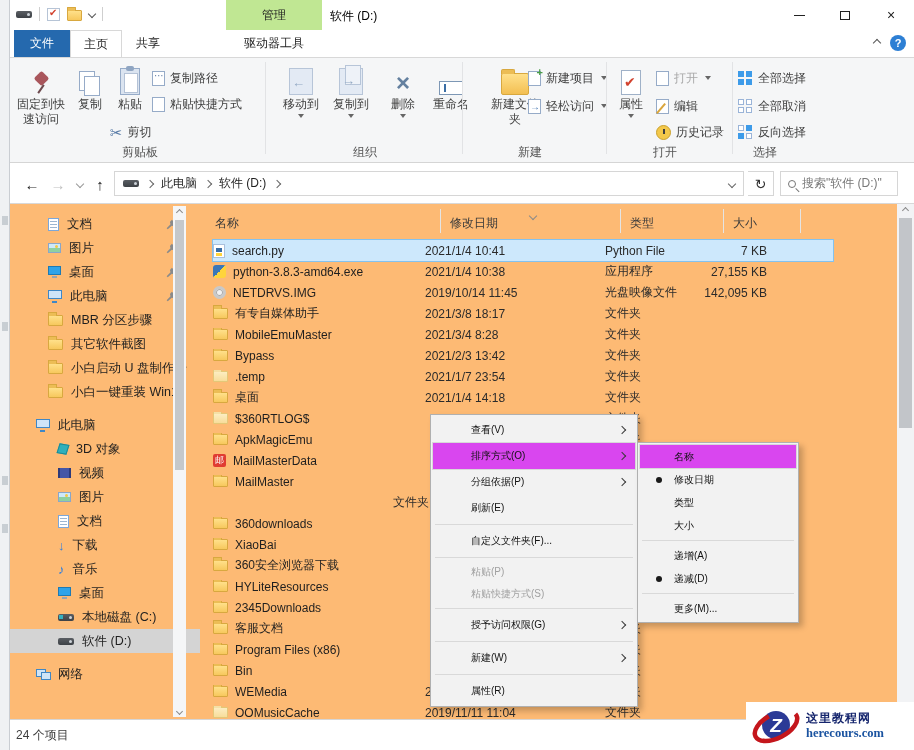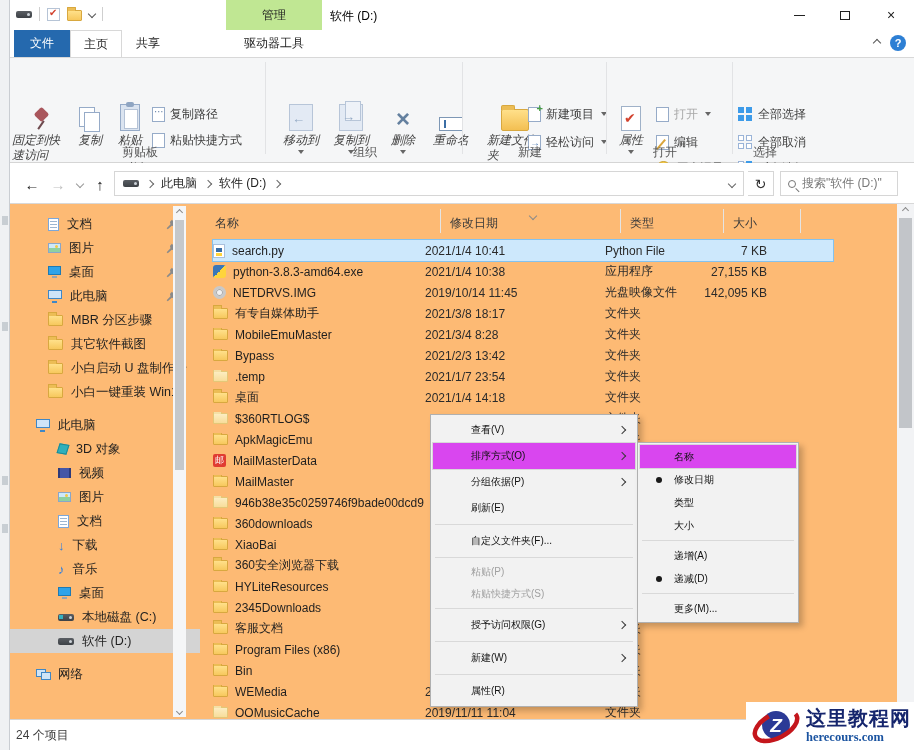--- a/index.html
+++ b/index.html
@@ -40,24 +40,24 @@
   .tab-file { left:4px; width:56px; background:#2569ae; color:#fff; }
   .tab-home { left:60px; width:52px; background:#fff; border:1px solid #d8d8d8; border-bottom:none; z-index:2; }
   .tab-share { left:112px; width:52px; }
   .tab-view { left:164px; width:52px;margin-top:36px; }
   .tab-drive { left:216px; width:96px; }
   .tab-right { position:absolute; right:8px; top:35px; display:flex; align-items:center; gap:10px; }
   .help-circ { width:16px; height:16px; border-radius:50%; background:#2d7fd4; color:#fff; font-size:11px; font-weight:bold; display:flex; align-items:center; justify-content:center; }
 
   
   .ribbon { position:absolute; left:0; top:57px; width:100%; height:106px; background:#f5f6f7; border-top:1px solid #d8d8d8; border-bottom:1px solid #d5d5d5; }
-  .rb { position:absolute; display:flex; cursor:default;margin-top:36px; }
+  .rb { position:absolute; display:flex; cursor:default; }
   .rb.big { top:3px; flex-direction:column; align-items:center; height:84px; }
   .rb.small { height:22px; align-items:center; gap:5px; }
-  .rlbl { line-height:15px; color:#3f3f3f; margin-top:2px;font-style:italic; }
+  .rlbl { text-align:center; line-height:15px; color:#3f3f3f; margin-top:2px; }
   .rslbl { color:#3f3f3f; white-space:nowrap; }
   .rb.dis .rslbl { color:#a8a8a8; }
   .bcaret { width:0; height:0; border-left:3.5px solid transparent; border-right:3.5px solid transparent; border-top:4px solid #666; margin-top:2px; }
   .scaret { width:0; height:0; border-left:3.5px solid transparent; border-right:3.5px solid transparent; border-top:4px solid #666; margin-left:2px; }
   .glabel { position:absolute; top:86px; text-align:center; color:#555; }
   .gsep { position:absolute; top:4px; width:1px; height:92px; background:#e2e3e5; }
   .ri { height:34px; display:flex; align-items:flex-end; justify-content:center; }
 
   
   .icn-pin { width:20px; height:24px; position:relative; }
@@ -186,21 +186,21 @@
   .sub-menu .mi { height:23px; padding-left:34px; }
   .mi.dis { color:#a0a0a0; height:22px; }
   .mi.hl { background:#d946ef; outline:1px solid #d8d8d8; }
   .mi .ma { position:absolute; right:10px; width:6px; height:6px; border-top:1.4px solid #3a3a3a; border-right:1.4px solid #3a3a3a; transform:rotate(45deg); }
   .mi .mb { position:absolute; left:16px; width:6px; height:6px; border-radius:50%; background:#1a1a1a; }
   .msep { height:1px; background:#d9d9d9; margin:3px 2px; }
 
   
   .watermark { position:absolute; right:0; bottom:0; width:168px; height:48px; background:#fff; z-index:100; display:flex; align-items:center; gap:4px; padding-left:4px; }
   .wm-text { display:flex; flex-direction:column; line-height:1.15; }
-  .wm-name { font-size:20px; font-weight:bold; color:#15256d; letter-spacing:1px; }
+  .wm-name { font-size:12px; font-weight:bold; color:#15256d; letter-spacing:1px; }
   .wm-site { font-size:12.5px; font-weight:bold; color:#1a53a0; font-family:"Liberation Serif","DejaVu Serif",serif; }
 </style>
 </head>
 <body>
 
 <div class="bg-strip">
   <span class="frag" style="top:216px"></span>
     <span class="frag" style="top:322px"></span>
     <span class="frag" style="top:476px"></span>
     <span class="frag" style="top:524px"></span>
@@ -626,24 +626,20 @@
           <div class="frow">
             <span class="fname">
               <span class="fic fi-folder"></span>
               <span class="">MailMaster</span>
             </span>
             <span class="fdate"></span>
             <span class="ftype">文件夹</span>
             <span class="fsize"></span>
           </div>
           <div class="frow">
-            <span class="fname">
-              <span class="fic fi-folder pale"></span>
-              <span class="">946b38e35c0259746f9bade00dcd9</span>
-            </span>
             <span class="fdate"></span>
             <span class="ftype">文件夹</span>
             <span class="fsize"></span>
           </div>
           <div class="frow">
             <span class="fname">
               <span class="fic fi-folder"></span>
               <span class="">360downloads</span>
             </span>
             <span class="fdate"></span>

